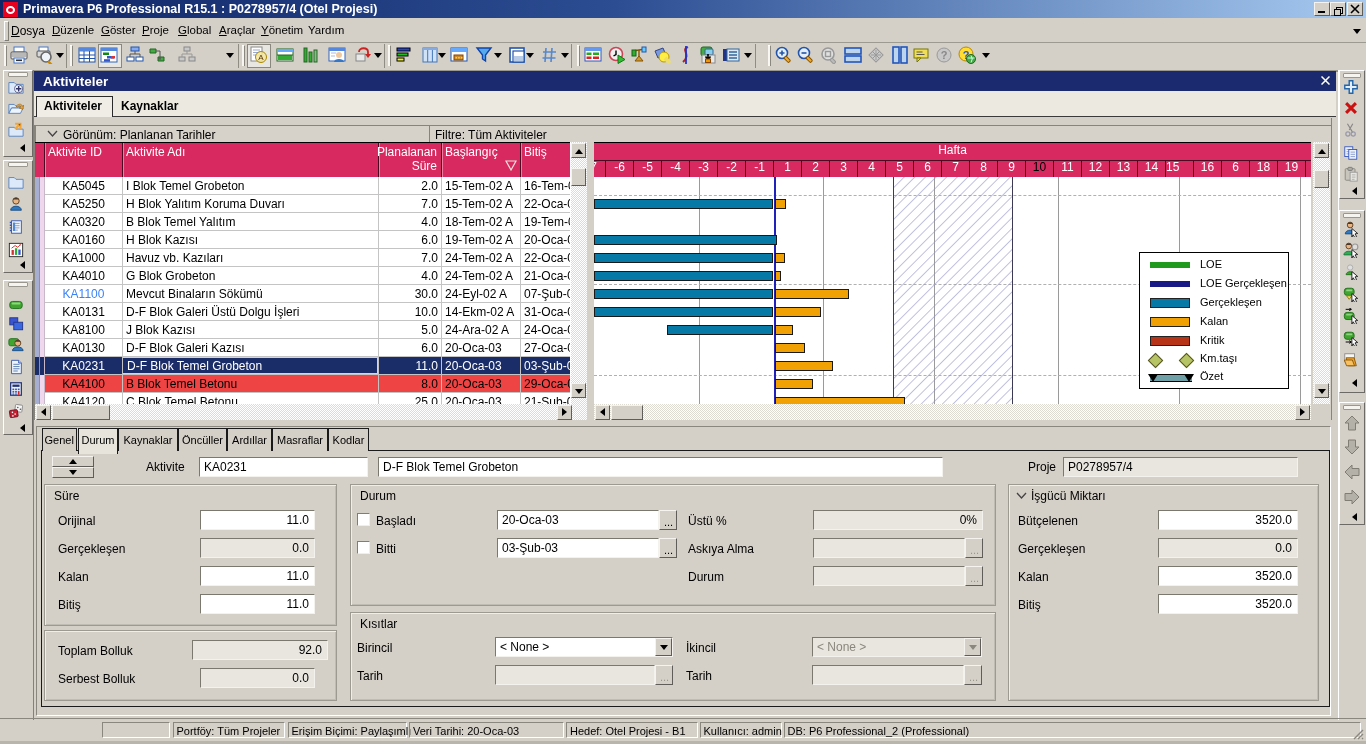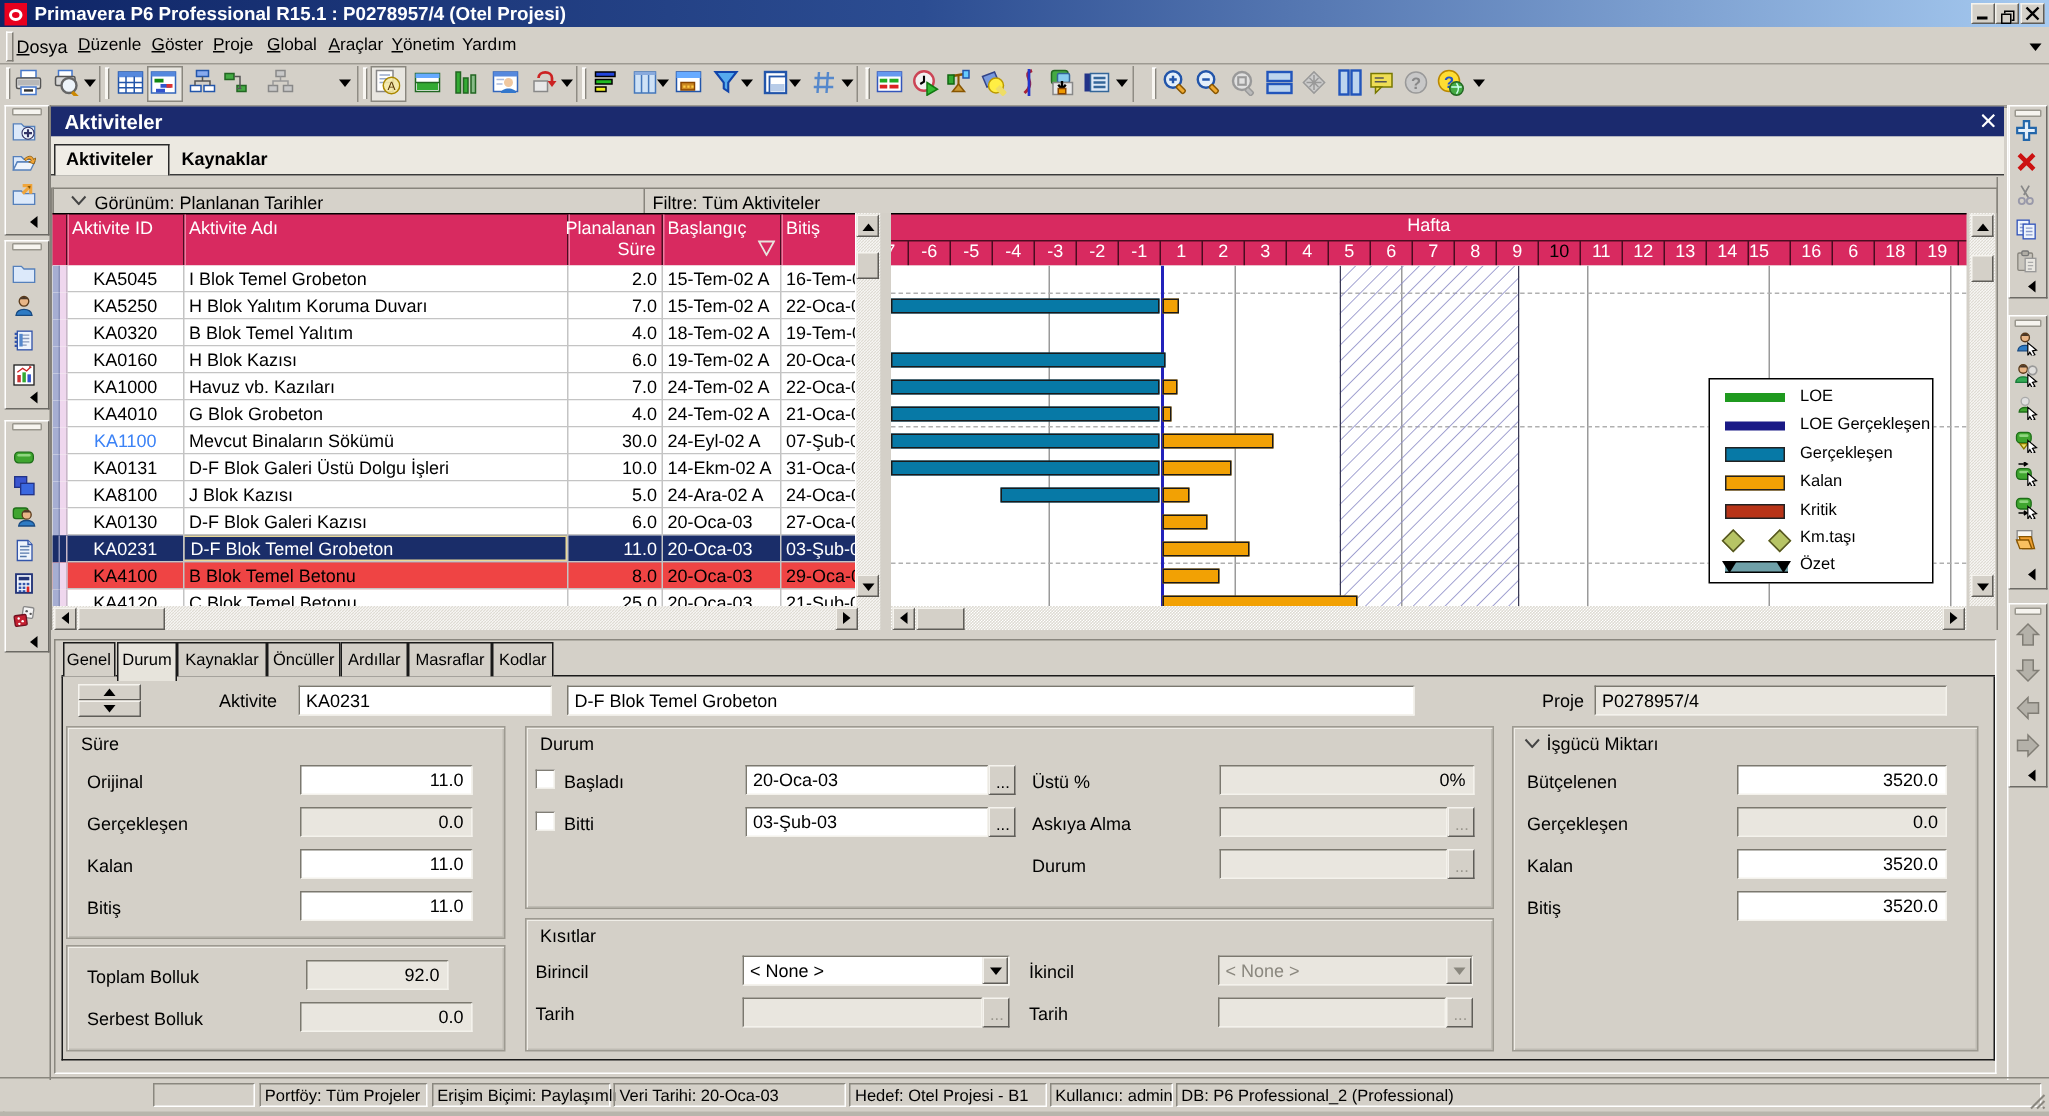--- a/index.html
+++ b/index.html
@@ -765,21 +765,21 @@
 <div class="t" style="left:58px;top:570px;">Kalan</div>
 <div class="a inp" style="left:200px;top:566px;width:115px;height:20px;">
       <div class="t" style="right:5px;top:2px;">11.0</div>
     </div>
 <div class="t" style="left:58px;top:598px;">Bitiş</div>
 <div class="a inp" style="left:200px;top:594px;width:115px;height:20px;">
       <div class="t" style="right:5px;top:2px;">11.0</div>
     </div>
 <div class="a gb" style="left:44px;top:630px;width:293px;height:71px;"></div>
 <div class="t" style="left:58px;top:644px;">Toplam Bolluk</div>
-<div class="a inp inpg" style="left:204px;top:640px;width:95px;height:20px;">
+<div class="a inp inpg" style="left:192px;top:640px;width:136px;height:20px;">
       <div class="t" style="right:5px;top:2px;">92.0</div>
     </div>
 <div class="t" style="left:58px;top:672px;">Serbest Bolluk</div>
 <div class="a inp inpg" style="left:200px;top:668px;width:115px;height:20px;">
       <div class="t" style="right:5px;top:2px;">0.0</div>
     </div>
 <div class="a gb" style="left:350px;top:484px;width:646px;height:122px;"></div>
 <div class="t" style="left:360px;top:489px;">Durum</div>
 <div class="a" style="left:357px;top:513px;width:13px;height:13px;background:#fff;border-top:1.5px solid #807d75;border-left:1.5px solid #807d75;border-right:1px solid #f0eee8;border-bottom:1px solid #f0eee8;box-sizing:border-box;"></div>
 <div class="t" style="left:376px;top:514px;">Başladı</div>

